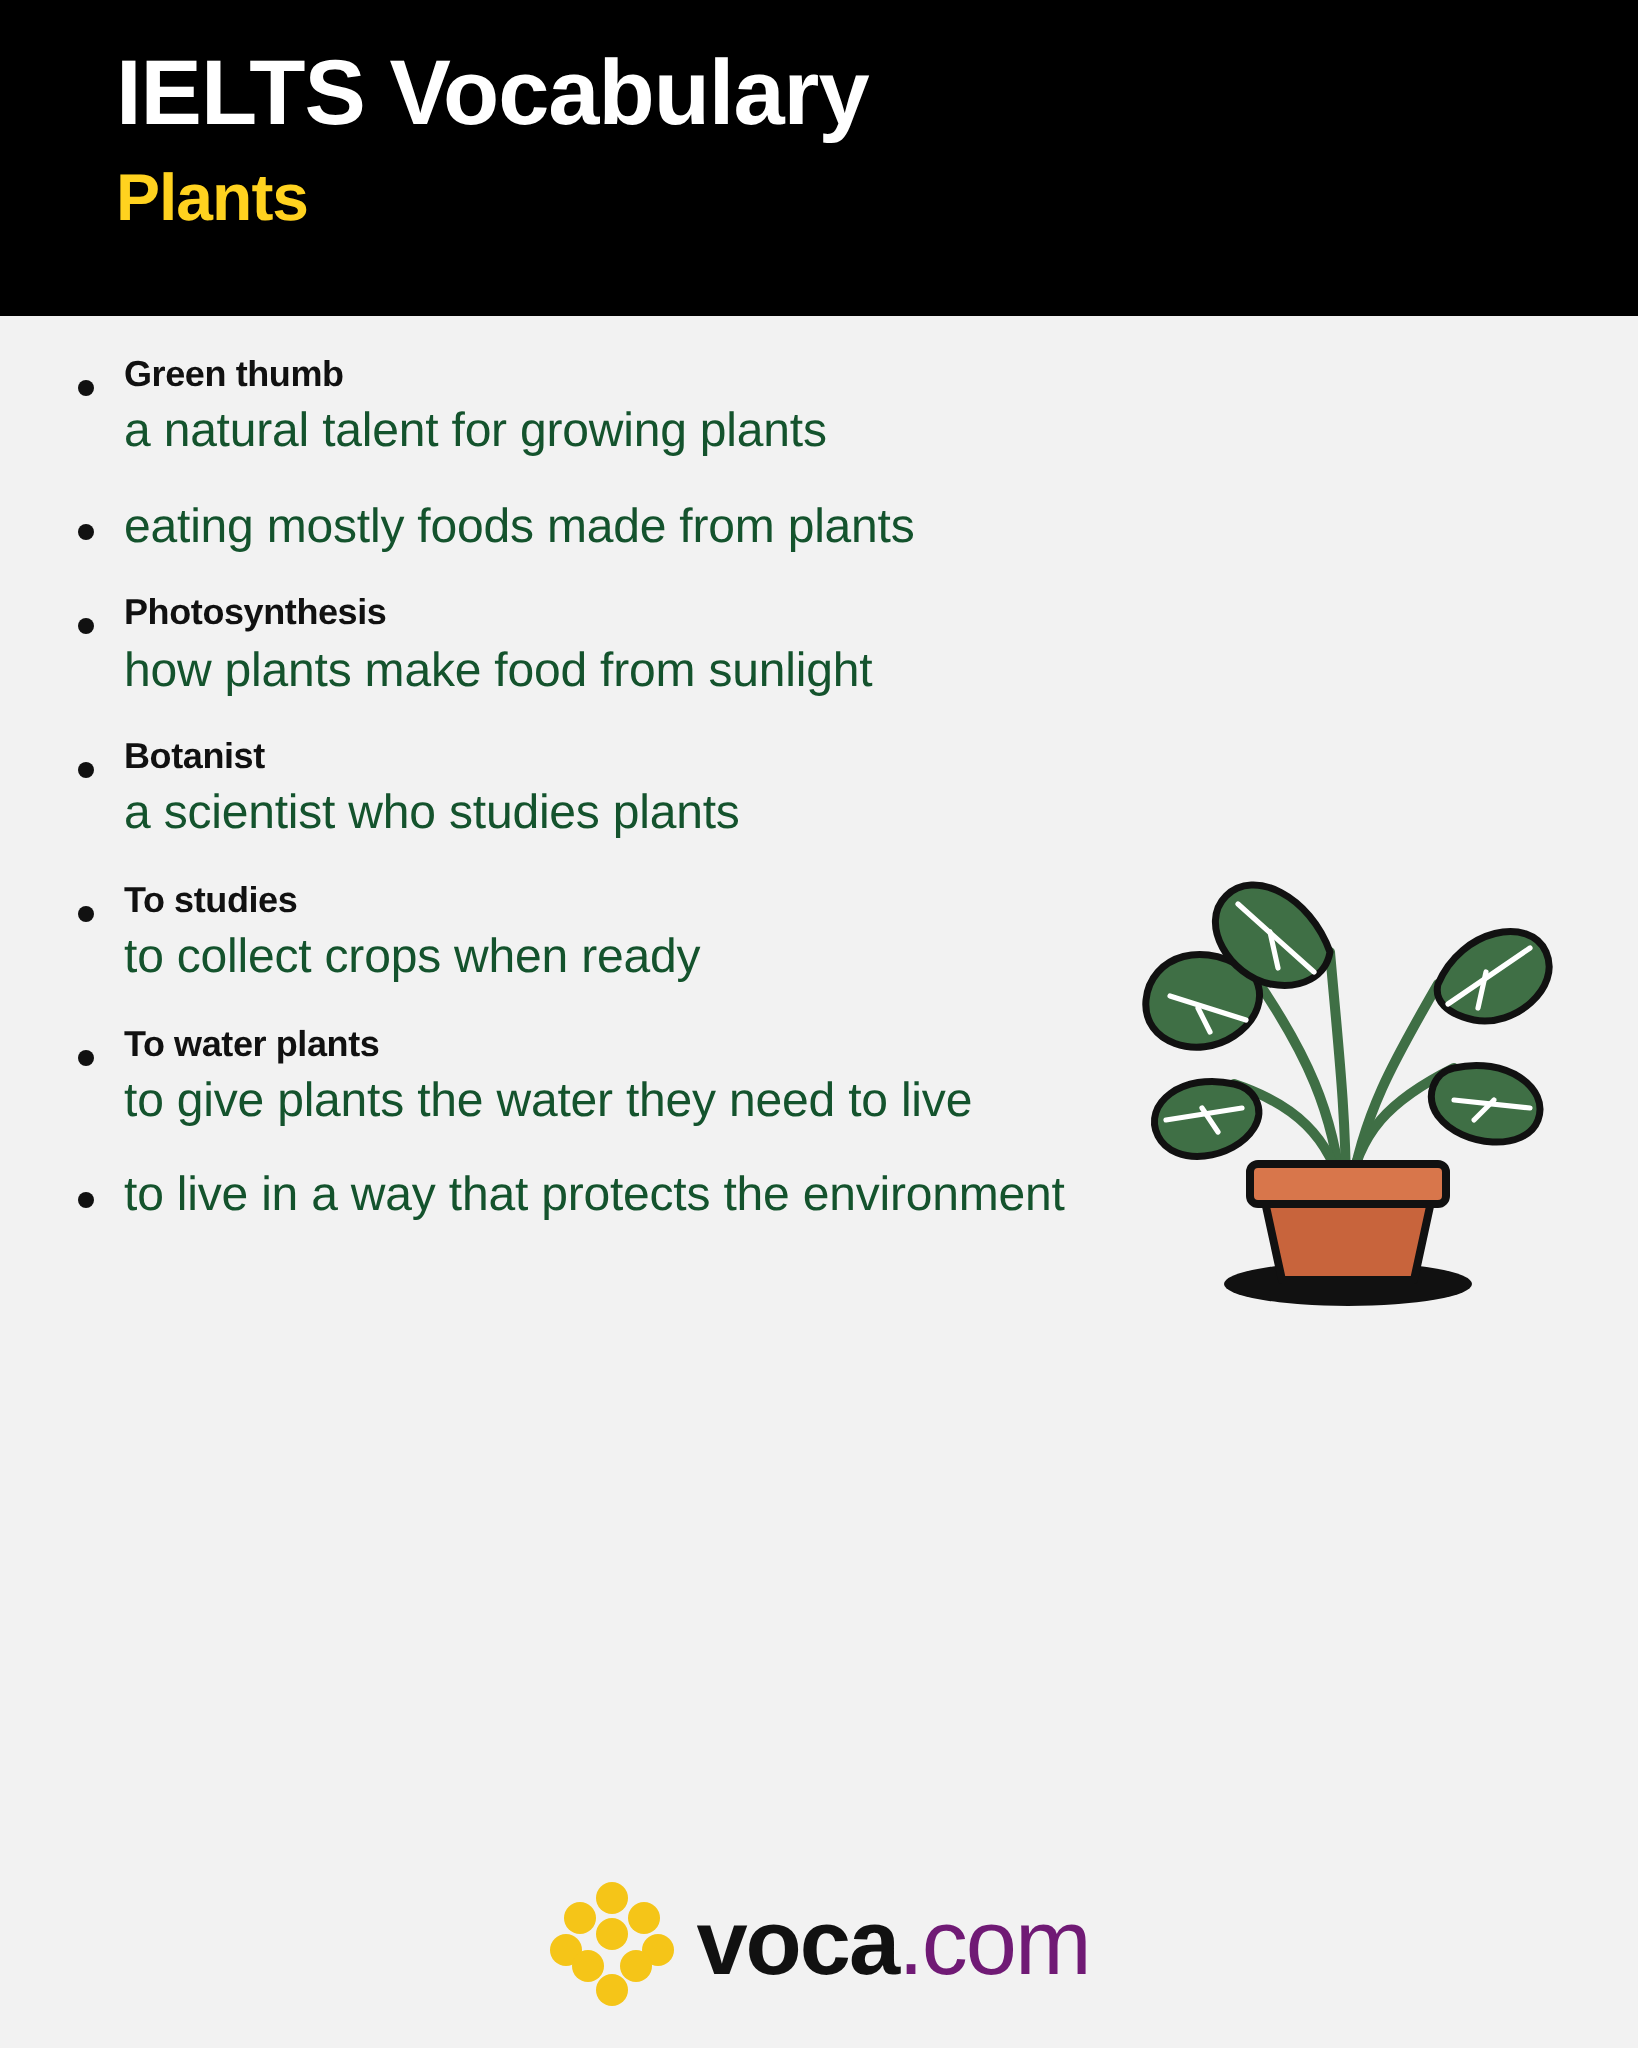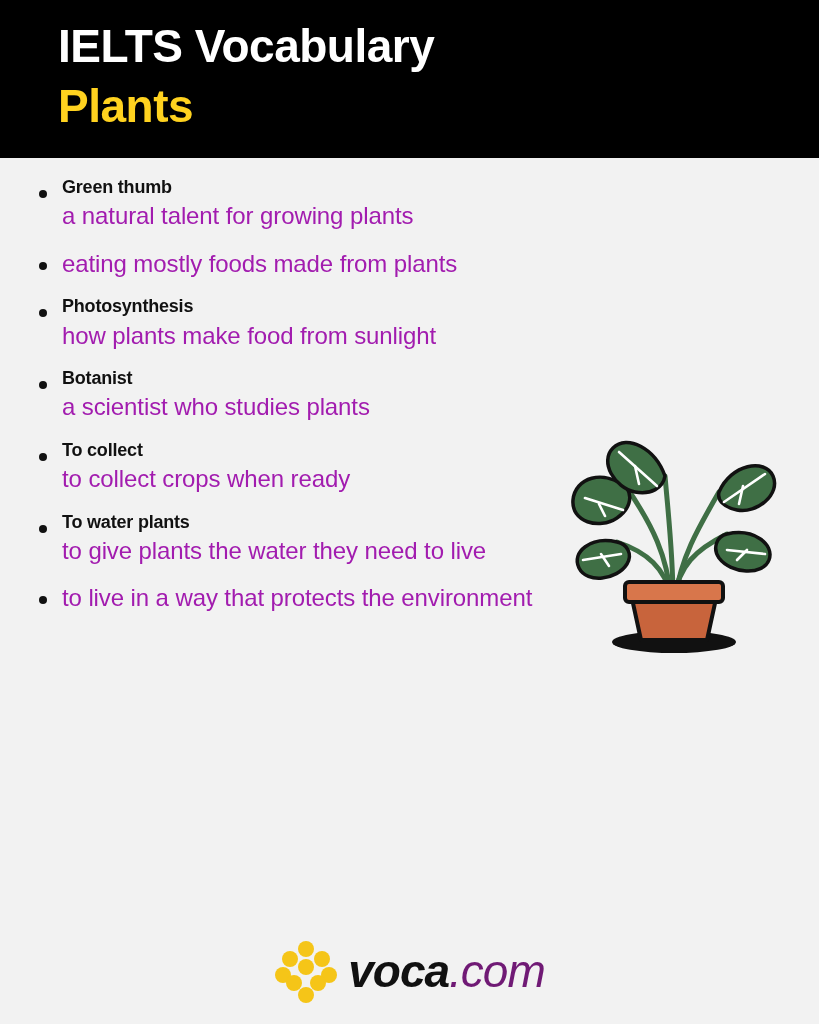--- a/index.html
+++ b/index.html
@@ -29,21 +29,21 @@
   }
   .header-title {
     color: #ffffff;
     font-size: 46px;
     font-weight: bold;
     letter-spacing: -0.5px;
     line-height: 1.25;
   }
   .header-subtitle {
     color: #ffd21f;
-    font-size: 46px;
+    font-size: 33px;
     font-weight: bold;
     letter-spacing: -0.5px;
     line-height: 1.25;
     margin-top: 2px;
   }
 
   
   .content {
     position: relative;
     flex: 1;
@@ -74,21 +74,21 @@
   }
   .term {
     font-size: 18px;
     font-weight: bold;
     color: #111111;
     line-height: 1.3;
     letter-spacing: -0.2px;
   }
   .definition {
     font-size: 24px;
-    color: #a21caf;
+    color: #14532d;
     line-height: 1.35;
     margin-top: 1px;
     letter-spacing: -0.1px;
   }
 
   
   .plant-illustration {
     position: absolute;
     right: 40px;
     top: 268px;
@@ -107,21 +107,20 @@
     gap: 10px;
     padding-bottom: 14px;
   }
   .logo-mark { width: 64px; height: 64px; flex: 0 0 auto; }
   .logo-text {
     font-size: 46px;
     font-weight: bold;
     letter-spacing: -1px;
     display: flex;
     align-items: baseline;
-    font-style: italic;
   }
   .logo-voca { color: #111111; }
   .logo-berry { color: #5b5b5b; font-weight: bold; }
   .logo-com { color: #701a75; font-weight: normal; }
 </style>
 </head>
 <body>
 
 <div class="poster">
 
@@ -179,21 +178,21 @@
       </li>
       <li class="vocab-item">
         <div class="term">Photosynthesis</div>
         <div class="definition">how plants make food from sunlight</div>
       </li>
       <li class="vocab-item">
         <div class="term">Botanist</div>
         <div class="definition">a scientist who studies plants</div>
       </li>
       <li class="vocab-item">
-        <div class="term">To collect</div>
+        <div class="term">To studies</div>
         <div class="definition">to collect crops when ready</div>
       </li>
       <li class="vocab-item">
         <div class="term">To water plants</div>
         <div class="definition">to give plants the water they need to live</div>
       </li>
       <li class="vocab-item">
         <div class="definition">to live in a way that protects the environment</div>
       </li>
     </ul>

